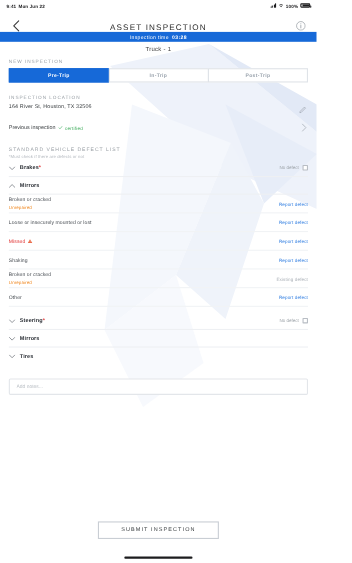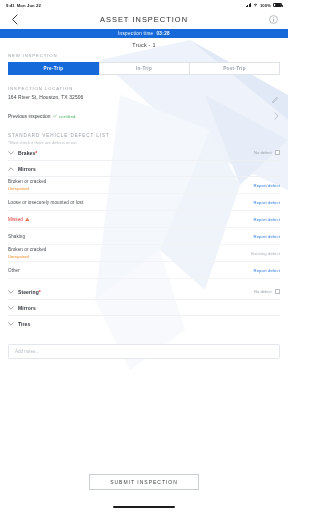--- a/index.html
+++ b/index.html
@@ -34,21 +34,21 @@
   .sig i:nth-child(1){height:1.4px}.sig i:nth-child(2){height:2.2px}
   .sig i:nth-child(3){height:3px}.sig i:nth-child(4){height:3.8px}
   .batt { width: 9px; height: 4.2px; border: .5px solid #1c1c1e; border-radius: 1px; position: relative; }
   .batt::after { content:""; position:absolute; right:-1.4px; top:1.2px; width:.8px; height:1.8px; background:#1c1c1e; border-radius:0 .4px .4px 0;}
   .batt i { position:absolute; inset:.5px; background:#1c1c1e; border-radius:.4px; }
 
   
   .navbar {
     position: relative; z-index: 3;
     height: 19px;
-    display: flex; align-items: center; justify-content: space-between;
+    display: flex; align-items: flex-end; justify-content: space-between;
     padding: 0 9px;
   }
   .nav-title {
     position: absolute; left: 0; right: 0; text-align: center;
     font-size: 7.4px; letter-spacing: 1.05px; color: #2b2b2b; font-weight: 400;
   }
   .nav-ico { position: relative; z-index: 4; width: 11px; height: 11px; display:flex; align-items:center; justify-content:center; }
   .nav-ico svg { display:block; }
 
   

